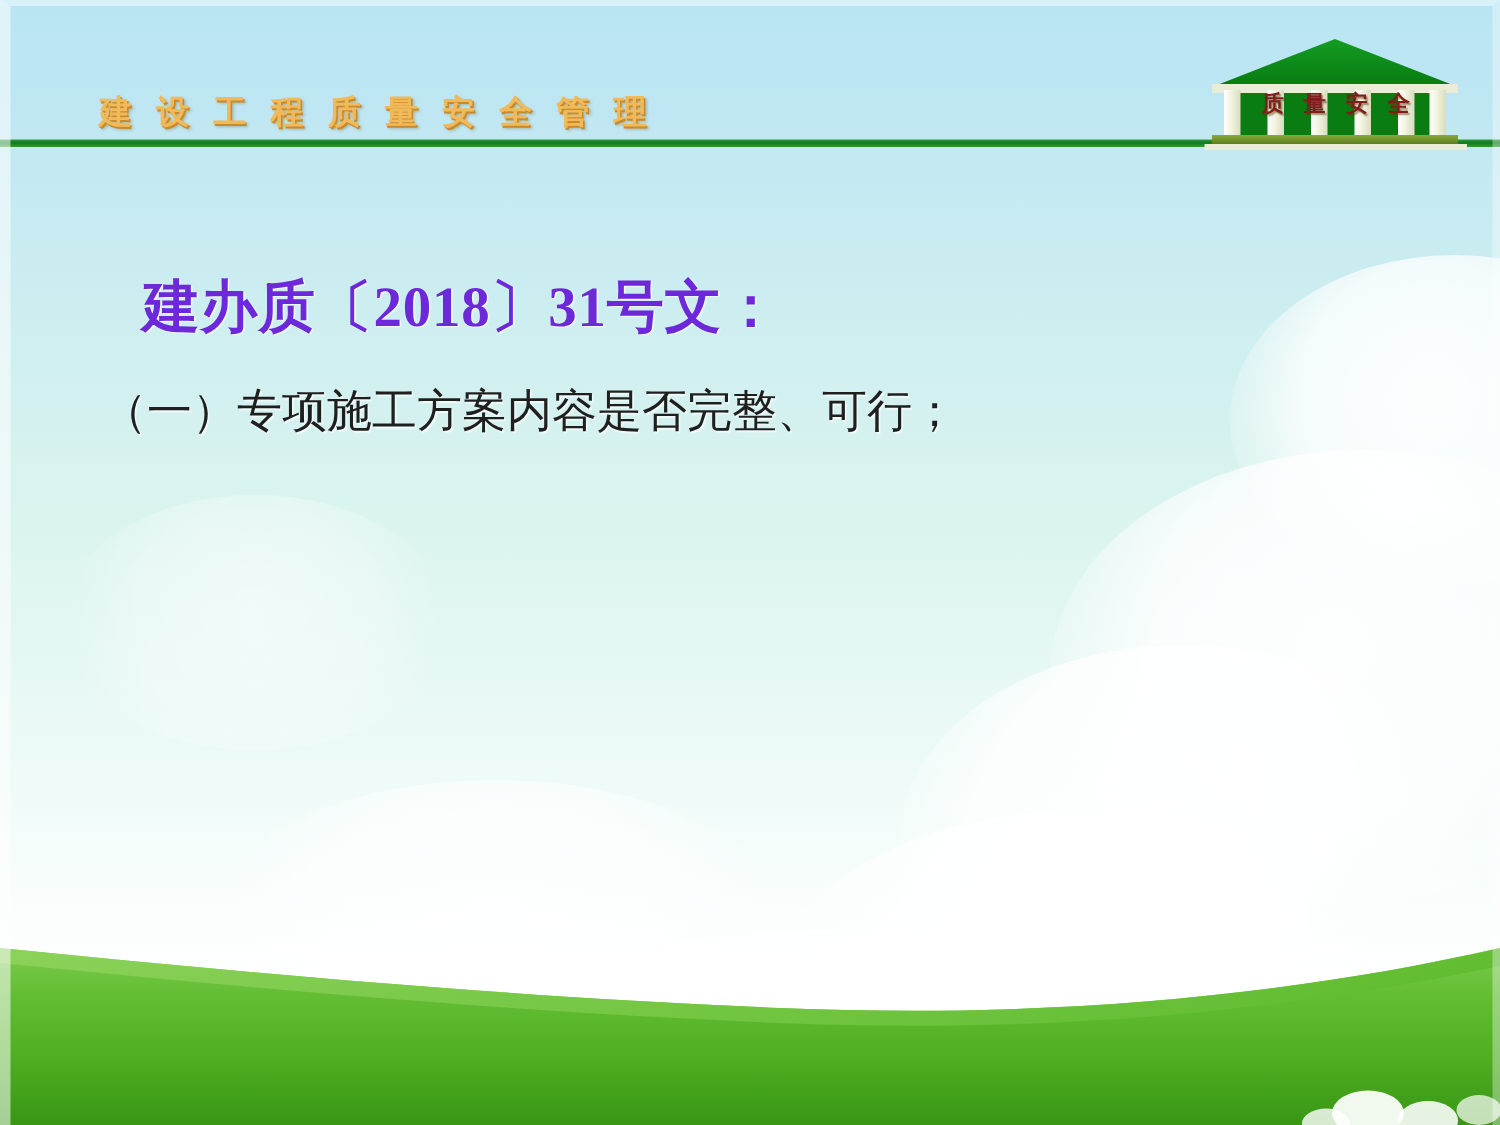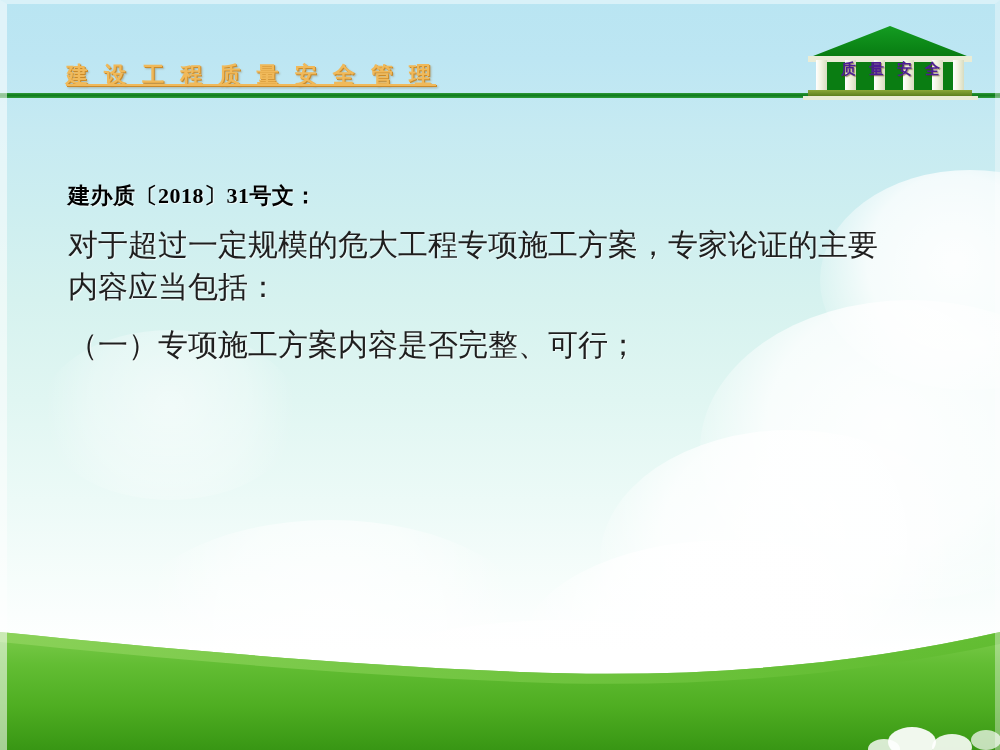--- a/index.html
+++ b/index.html
@@ -76,59 +76,59 @@
   .header-title {
     position: absolute;
     left: 66px; top: 60px;
     font-family: "Liberation Sans", "DejaVu Sans", sans-serif;
     font-size: 22px;
     font-weight: bold;
     letter-spacing: 5px;
     color: #f0b95a;
     text-shadow: 1px 1px 0 #c98a2a, 2px 2px 2px rgba(120,80,20,0.35);
     white-space: nowrap;
-    text-decoration: underline;
   }
 
   
   .logo {
     position: absolute;
     left: 798px; top: 24px;
     width: 185px; height: 78px;
   }
   .logo svg { display: block; }
   .logo-text {
     position: absolute;
     left: 10px; top: 36px;
     width: 165px;
     text-align: center;
     font-family: "Liberation Sans", "DejaVu Sans", sans-serif;
     font-size: 15px;
     font-weight: bold;
     letter-spacing: 13px;
     text-indent: 13px;
-    color: #4c1d95;
+    color: #7f1d1d;
     text-shadow: 1px 1px 1px rgba(90,60,0,0.55);
     white-space: nowrap;
   }
 
   
   .content {
     position: absolute;
     left: 68px; top: 182px;
     width: 830px;
   }
   .doc-title {
-    font-size: 22px;
+    font-size: 38px;
     font-weight: bold;
-    color: #000000;
+    color: #6d28d9;
     letter-spacing: 0.5px;
     line-height: 1.25;
     margin-bottom: 14px;
     text-shadow: 1px 1px 1px rgba(255,255,255,0.75);
+    margin-left: 27px;
   }
   .para {
     font-size: 30px;
     color: #1f1f1f;
     line-height: 1.40;
     margin-bottom: 6px;
     text-shadow: 1px 1px 1px rgba(255,255,255,0.7);
   }
   .para.indent { text-indent: 0; }
   .gap-sm { height: 10px; }
@@ -222,21 +222,20 @@
 
       <rect x="10" y="66" width="164" height="7" fill="url(#baseGrad)"></rect>
       <rect x="5" y="72" width="175" height="4" fill="#e9ecd6"></rect>
     </svg>
     <div class="logo-text">质量安全</div>
   </div>
 
   <div class="content">
     <div class="doc-title">建办质〔2018〕31号文：</div>
 
-    <div class="para">对于超过一定规模的危大工程专项施工方案，专家论证的主要内容应当包括：</div>
 
     <div class="gap-sm"></div>
 
     <div class="para indent">（一）专项施工方案内容是否完整、可行；</div>
 
     <div class="gap-md"></div>
 
 
     <div class="gap-md"></div>
 

